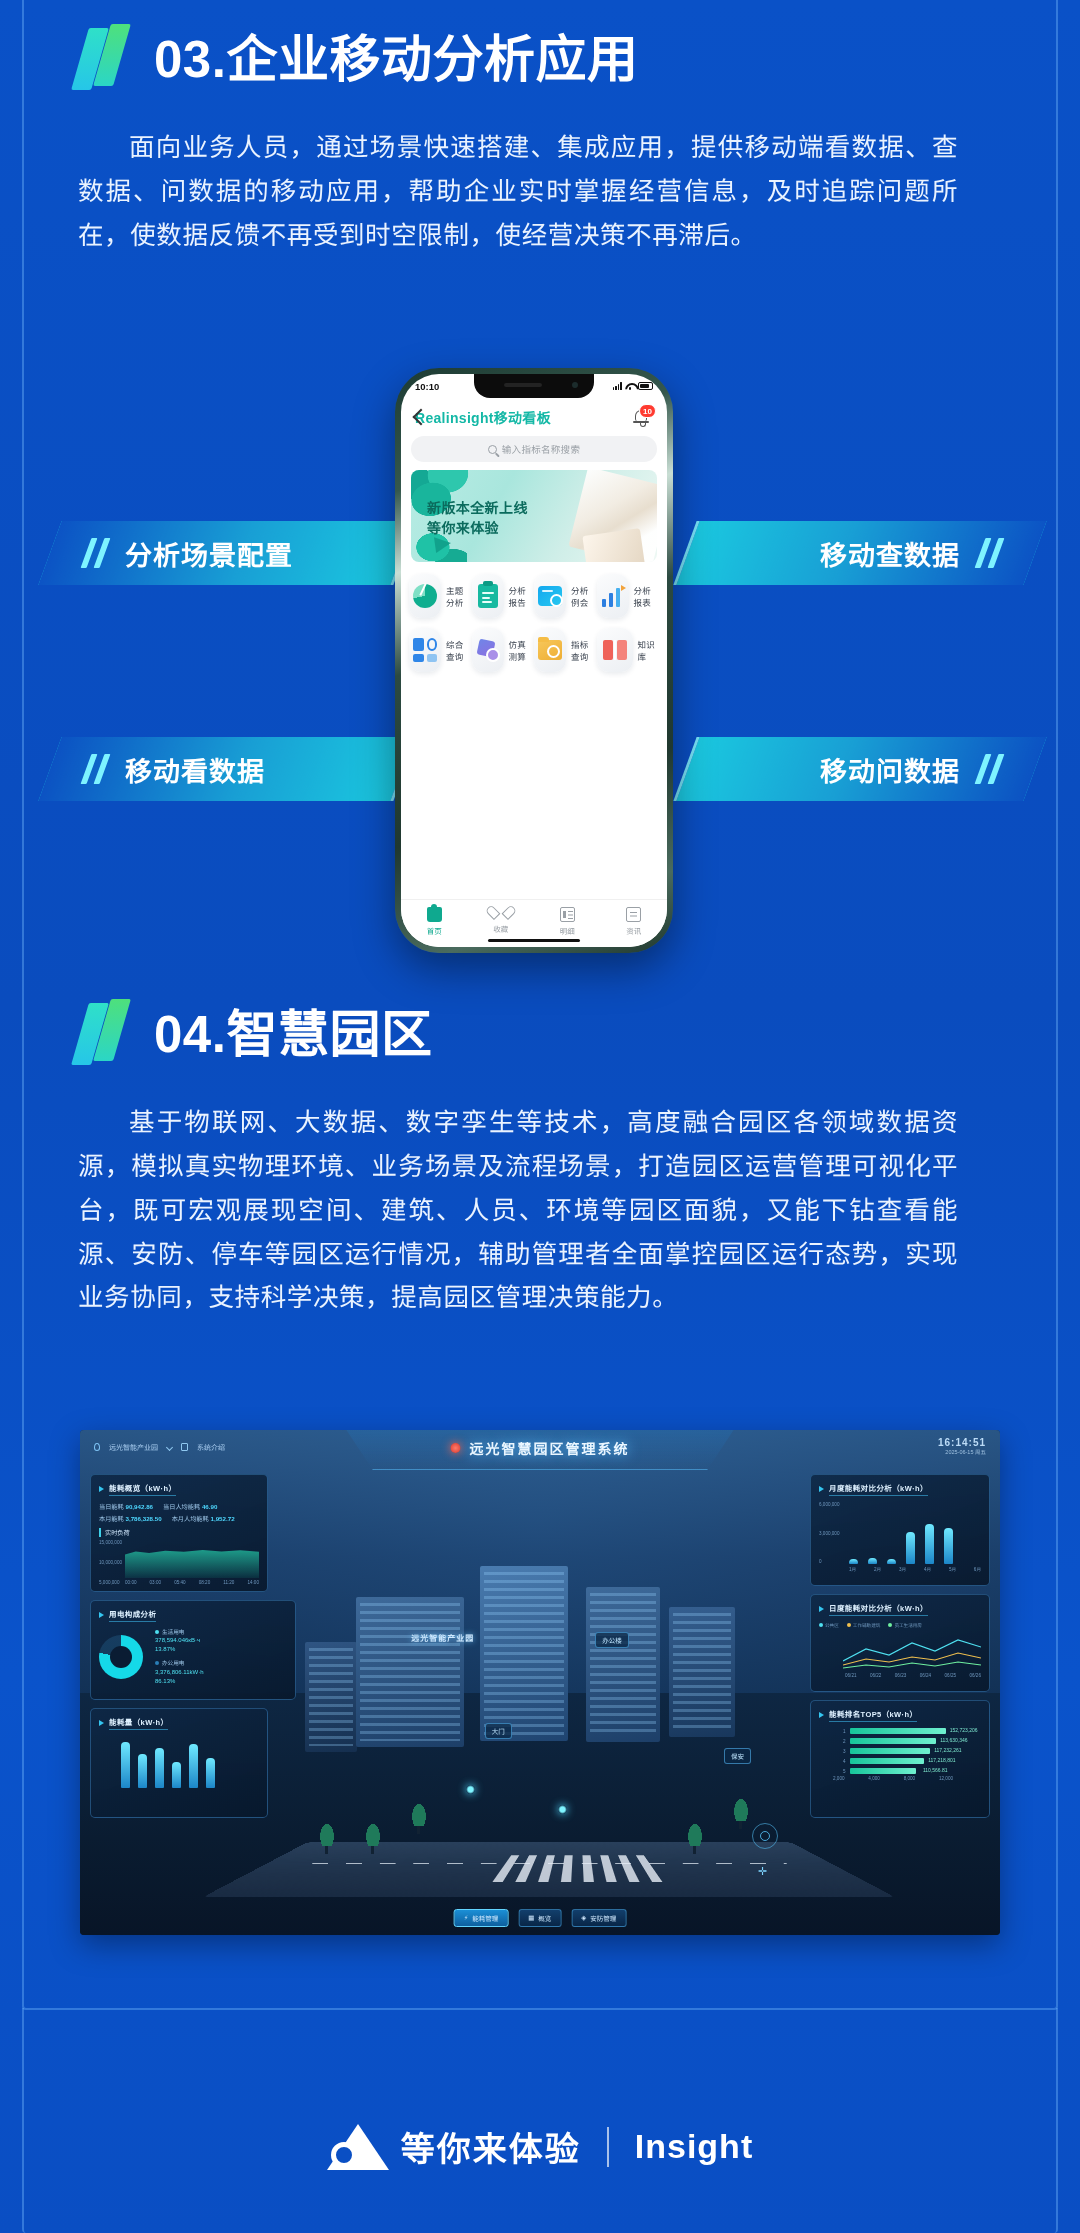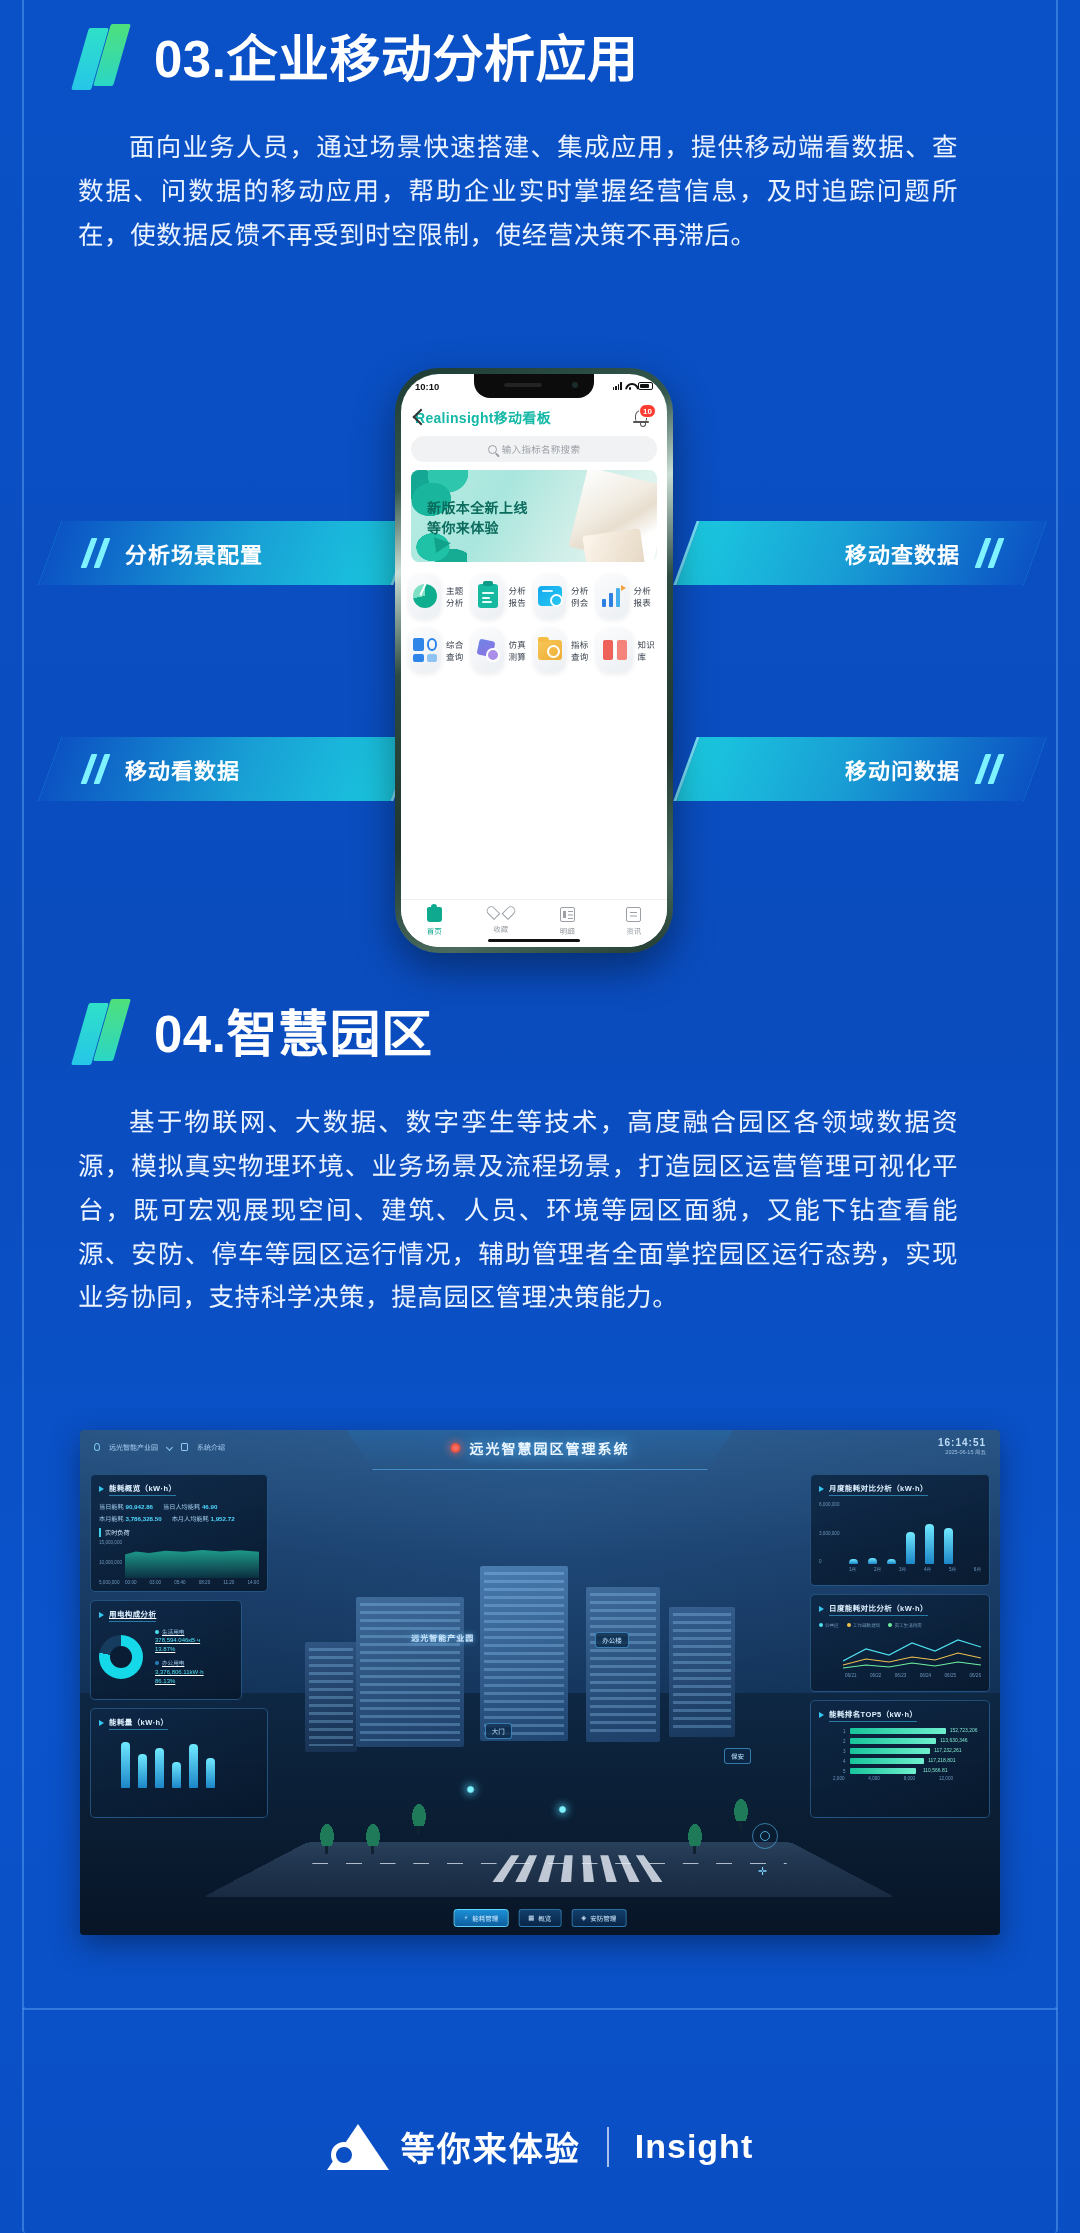--- a/index.html
+++ b/index.html
@@ -266,21 +266,21 @@
     border-left:3px solid rgba(130,240,250,.9);
   }
   .ribbon .content{
     position:relative; z-index:2; display:flex; align-items:center; gap:20px;
     width:100%; padding:0 30px;
   }
   .ribbon.left .content{ justify-content:flex-start; padding-left:36px; }
   .ribbon.right .content{ justify-content:flex-end; padding-right:36px; }
   .slashes{ display:flex; gap:7px; flex:0 0 auto; }
   .slashes i{ display:block; width:6px; height:30px; background:#7ef3ff; transform:skewX(-20deg); border-radius:1px; }
-  .ribbon .txt{ font-size:22px; font-weight:700; letter-spacing:1px; white-space:nowrap; }
+  .ribbon .txt{ font-size:27px; font-weight:700; letter-spacing:1px; white-space:nowrap; }
 
   #rib1{ left:50px;  top:521px; width:355px; }
   #rib2{ left:685px; top:521px; width:350px; }
   #rib3{ left:50px;  top:737px; width:355px; }
   #rib4{ left:685px; top:737px; width:350px; }
 
   
   #sec04{ position:absolute; left:78px; top:1005px; width:930px; }
   #sec04 .para{ margin-top:38px; width:880px; }
 
@@ -736,21 +736,21 @@
         <span>00:00</span>
         <span>03:00</span>
         <span>05:40</span>
         <span>08:20</span>
         <span>11:20</span>
         <span>14:00</span>
       </div>
     </div>
   </div>
 
-  <div class="pnl" style="left:10px; top:170px; width:152px; height:100px;text-decoration:underline;">
+  <div class="pnl" style="left:10px; top:170px; width:206px; height:100px;">
     <div class="pnl-t">
         <span class="ar"></span>
       <b>用电构成分析</b>
       </div>
     <div style="display:flex; align-items:center; gap:12px; margin-top:6px;">
       <span class="donut"></span>
       <span class="legend">
         <div><i style="background:#4fe0f0"></i><span>生活用电</span>
           <em>378,594.046кВ·ч</em>
           <em>13.87%</em></div>

